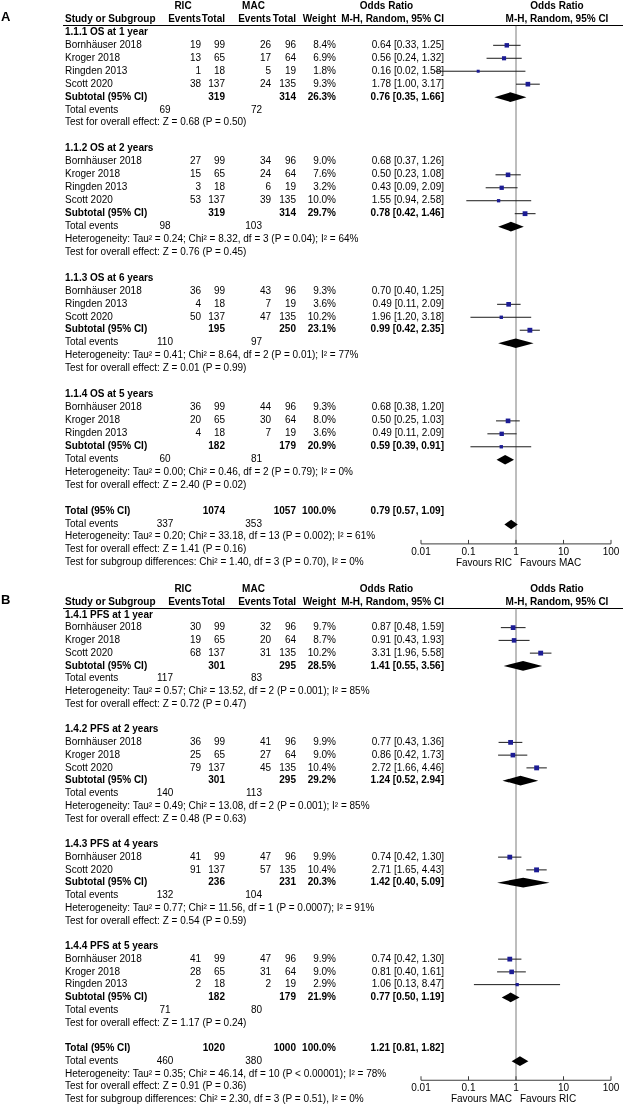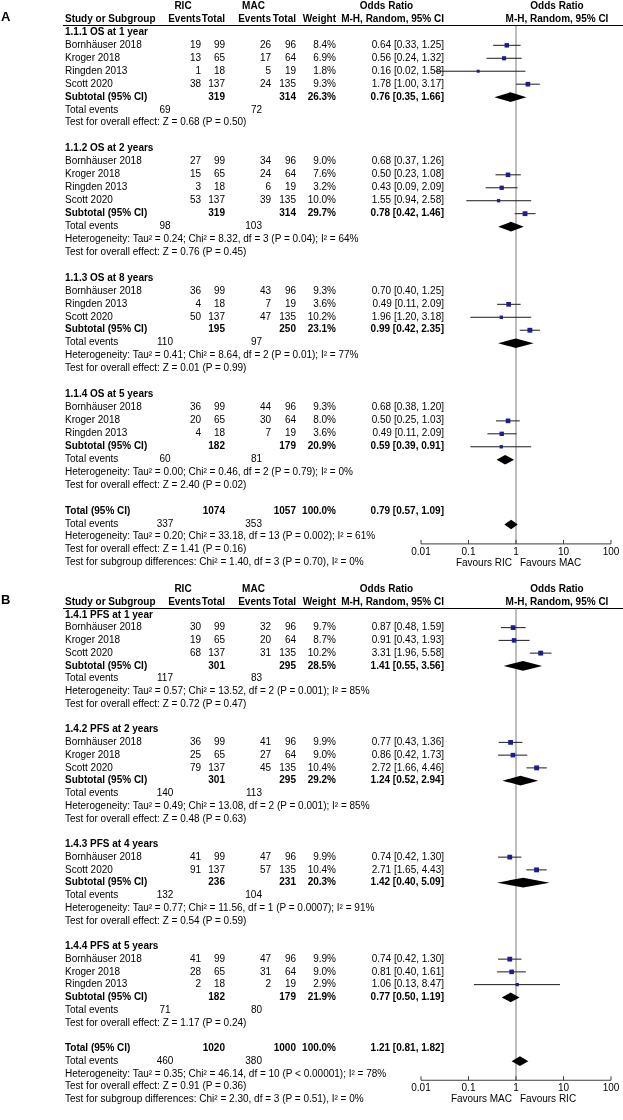--- a/index.html
+++ b/index.html
@@ -161,21 +161,21 @@
           <span class="c-te2">103</span>
         </div>
         <div class="row">
           <span class="c-study">Heterogeneity: Tau² = 0.24; Chi² = 8.32, df = 3 (P = 0.04); I² = 64%</span>
         </div>
         <div class="row">
           <span class="c-study">Test for overall effect: Z = 0.76 (P = 0.45)</span>
         </div>
         <div class="row"></div>
         <div class="row">
-          <span class="c-study b">1.1.3 OS at 8 years</span>
+          <span class="c-study b">1.1.3 OS at 6 years</span>
         </div>
         <div class="row">
           <span class="c-study">Bornhäuser 2018</span>
           <span class="c-e1">36</span>
           <span class="c-t1">99</span>
           <span class="c-e2">43</span>
           <span class="c-t2">96</span>
           <span class="c-wt">9.3%</span>
           <span class="c-ci">0.70 [0.40, 1.25]</span>
         </div>

